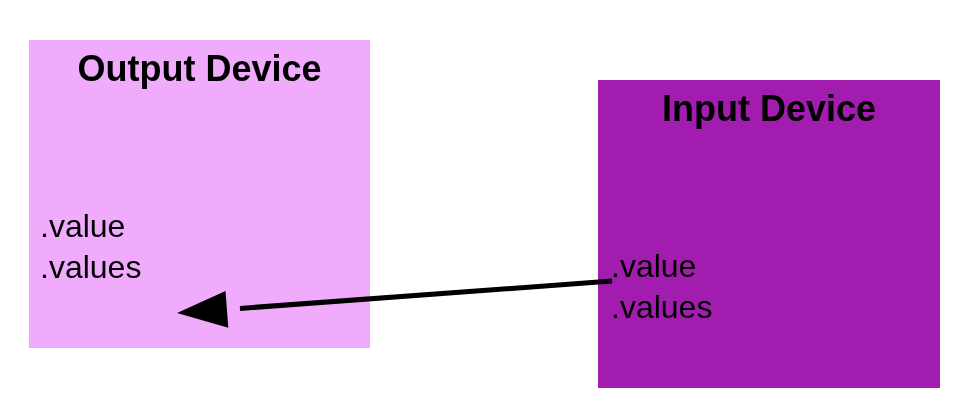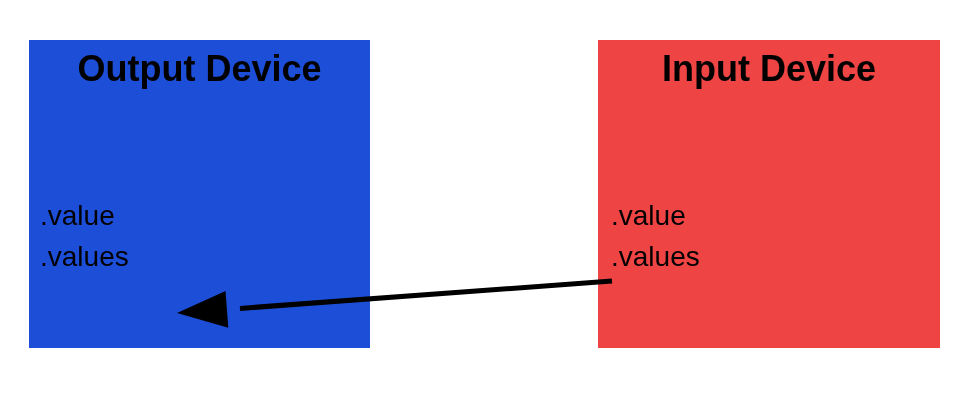--- a/index.html
+++ b/index.html
@@ -30,22 +30,22 @@
     left: 0;
     width: 100%;
     text-align: center;
     font-size: 36px;
     font-weight: bold;
     line-height: 41px;
     white-space: nowrap;
   }
   .props {
     position: absolute;
-    top: 156px;
-    font-size: 28px;
+    top: 166px;
+    font-size: 32px;
     line-height: 40.5px;
     white-space: nowrap;
   }
   .box-output .props { left: 11px; }
   .box-input  .props { left: 13px; }
   .arrow-layer {
     position: absolute;
     left: 0;
     top: 0;
     width: 974px;
@@ -59,29 +59,29 @@
   .arrow-layer polygon {
     fill: #000000;
     stroke: none;
   }
 </style>
 </head>
 <body>
 
 <div class="canvas">
 
-  <div class="box box-output" style="background-color: #1d4ed8;">
+  <div class="box box-output" style="background-color: #f0abfc;">
     <div class="box-title">Output Device</div>
     <div class="props">
       <div class="prop">.value</div>
       <div class="prop">.values</div>
     </div>
   </div>
 
-  <div class="box box-input" style="background-color: #ef4444;">
+  <div class="box box-input" style="background-color: #a21caf; margin-top: 40px;">
     <div class="box-title">Input Device</div>
     <div class="props">
       <div class="prop">.value</div>
       <div class="prop">.values</div>
     </div>
   </div>
 
   <svg class="arrow-layer" viewBox="0 0 974 406" xmlns="http://www.w3.org/2000/svg">
     <line x1="612" y1="281" x2="240" y2="308.4" style="stroke: rgb(0, 0, 0);"></line>
     <polygon points="177,313 225.5,290.9 228.3,327.8" style="fill: rgb(0, 0, 0);"></polygon>

